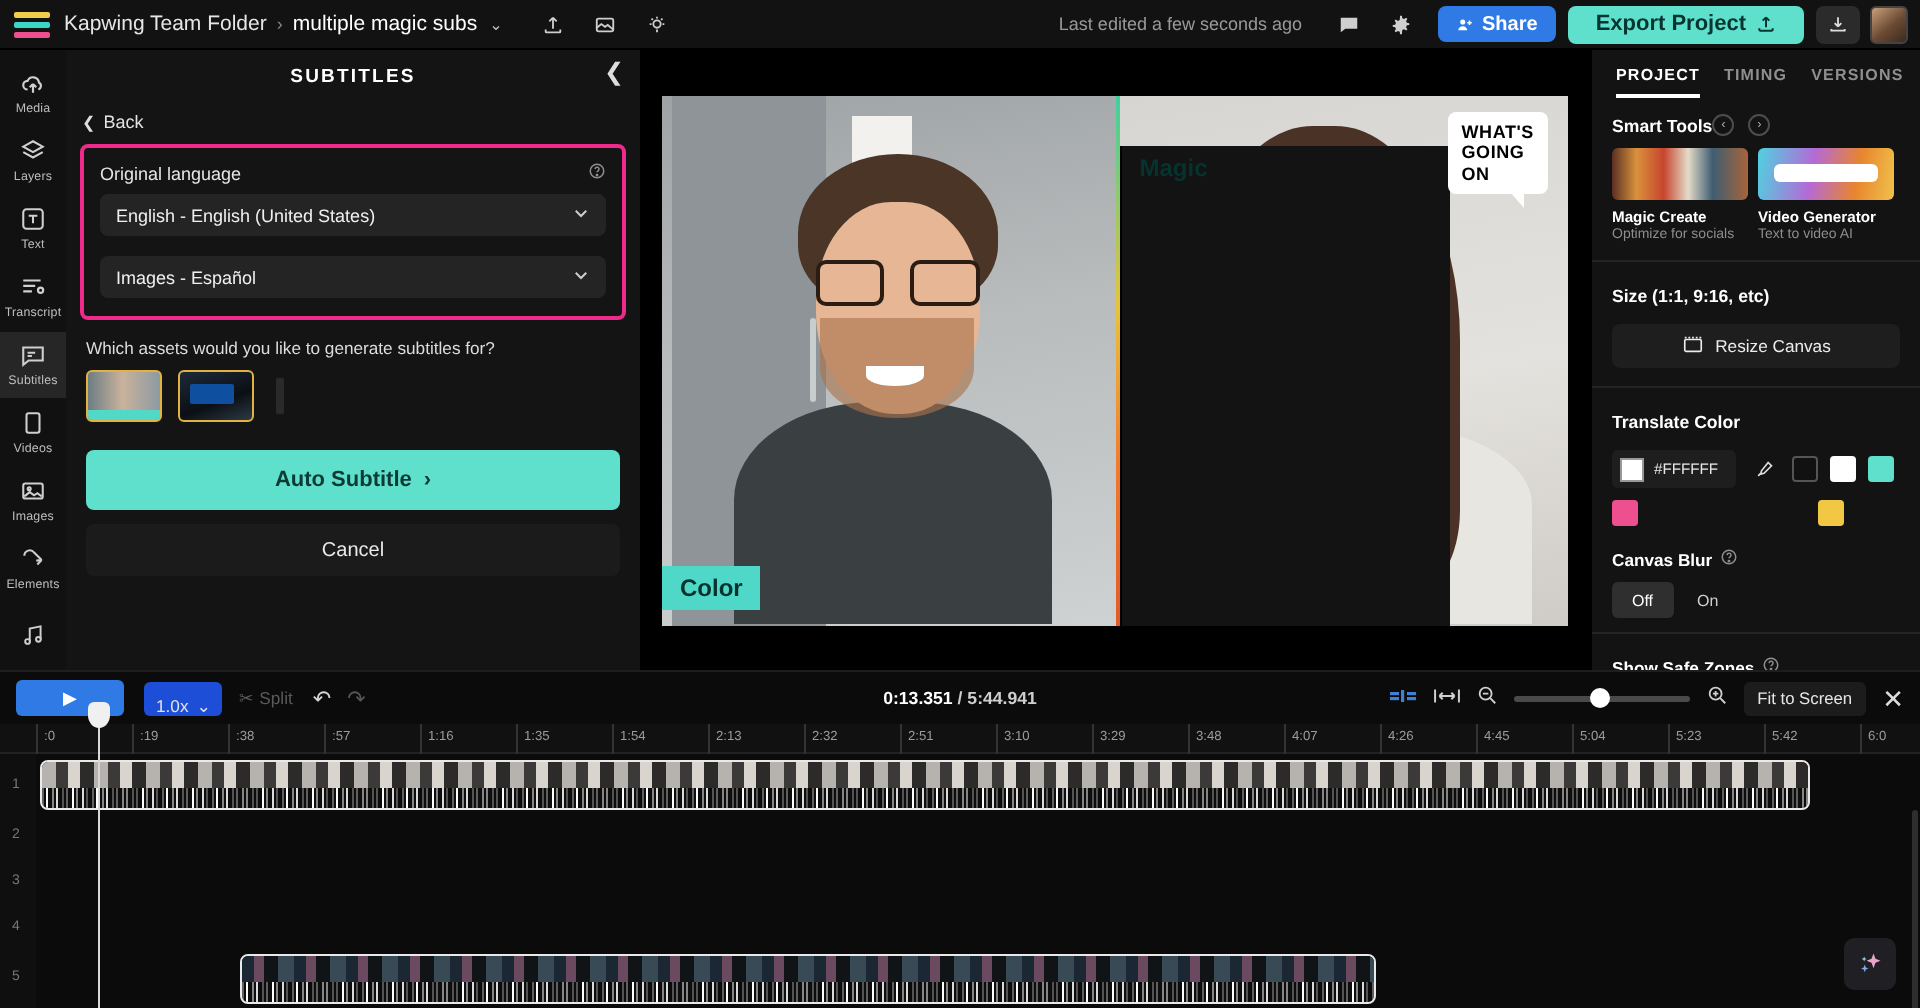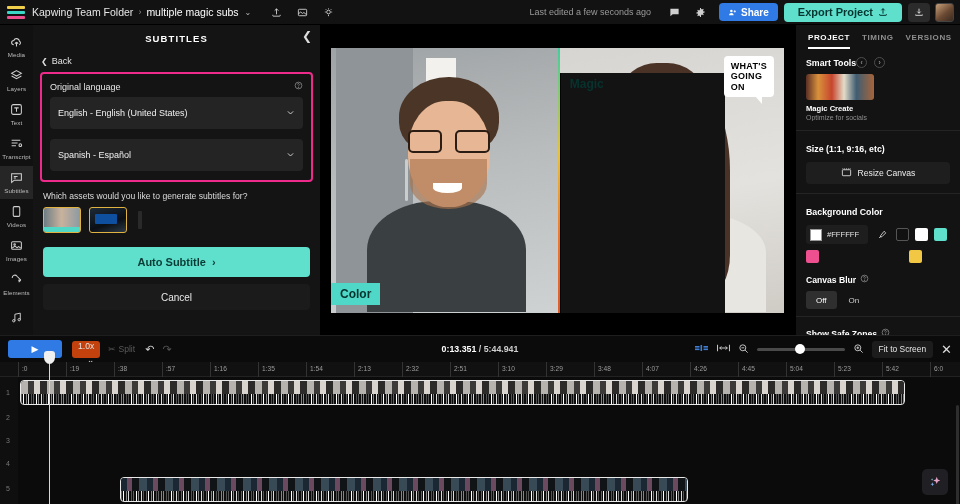--- a/index.html
+++ b/index.html
@@ -75,21 +75,21 @@
   .back-lb { font-size:9px; color:#e2e2e2; }
 
   .pink-box { margin:2px 7px 0 7px; border:2px solid #ee2a8a; border-radius:4px;
               padding:7px 8px 9px 8px; }
   .field-lb-row { display:flex; align-items:center; justify-content:space-between;
                   margin-bottom:5px; }
   .field-lb { font-size:9px; color:#e6e6e6; }
   .help-ic { font-size:8.5px; color:#8e8e8e; }
   .select {
     height:21px; background:#242424; border-radius:4px; display:flex;
-    align-items:center; justify-content:space-between; padding:16px 8px;
+    align-items:center; justify-content:space-between; padding:0 8px;
     font-size:9px; color:#f0f0f0; margin-bottom:10px;
   }
   .select:last-child { margin-bottom:0; }
   .select-chev { font-size:8px; color:#cfcfcf; }
 
   .assets-q { font-size:8.6px; color:#dcdcdc; margin:9px 0 6px 10px; }
   .thumbs { display:flex; gap:8px; padding-left:10px; position:relative; }
   .thumb { width:38px; height:26px; border:1.5px solid #e0b341; border-radius:3px;
            overflow:hidden; position:relative; }
   .thumb-a { background:linear-gradient(90deg,#6d7d84 0%,#c9b29c 48%,#8c9aa2 100%); }
@@ -213,23 +213,23 @@
   .lbl-t { font-size:8.6px; font-weight:bold; color:#fff; }
 
   
   .tl { position:absolute; top:335px; left:0; width:960px; height:169px;
         background:#0b0b0b; border-top:1px solid #1e1e1e; }
   .tl-bar { height:26px; display:flex; align-items:center; padding:0 8px;
             position:relative; }
   .play-btn { width:54px; height:18px; background:#2f7ae5; border-radius:3px;
               display:flex; align-items:center; justify-content:center;
               color:#fff; font-size:9px; }
-  .speed { height:17px; background:#c2410c; border-radius:3px; margin-left:10px;
+  .speed { height:17px; background:#1d4ed8; border-radius:3px; margin-left:10px;
            display:flex; align-items:flex-end; gap:4px; padding:0 6px;
-           font-size:8.6px; color:#e4e4e4;flex-direction:column; }
+           font-size:8.6px; color:#e4e4e4; }
   .split { margin-left:8px; display:flex; align-items:center; gap:3px;
            font-size:8.6px; color:#5a5a5a; }
   .undo { margin-left:10px; font-size:11px; color:#d4d4d4; }
   .redo { margin-left:8px; font-size:11px; color:#555; }
   .times { position:absolute; left:50%; transform:translateX(-50%);
            font-size:8.8px; color:#cfcfcf;font-weight:bold; }
   .times b { color:#fff; }
   .tl-right { margin-left:auto; display:flex; align-items:center; gap:8px; }
   .mini-ic { font-size:10px; color:#d0d0d0; }
   .zoom-slider { width:88px; height:3px; background:#4a4a4a; border-radius:2px;
@@ -453,21 +453,21 @@
       </div>
       <div class="select">
         <span>English - English (United States)</span>
         <span class="select-chev">
           <svg width="9" height="9" viewBox="0 0 24 24" fill="none" stroke="currentColor" stroke-width="2.6">
               <path d="M5 9l7 7 7-7"></path>
             </svg>
         </span>
       </div>
       <div class="select">
-        <span>Spanish - Español</span>
+        <span>Images - Español</span>
         <span class="select-chev">
           <svg width="9" height="9" viewBox="0 0 24 24" fill="none" stroke="currentColor" stroke-width="2.6">
               <path d="M5 9l7 7 7-7"></path>
             </svg>
         </span>
       </div>
     </div>
 
     <div class="assets-q">Which assets would you like to generate subtitles for?</div>
     <div class="thumbs">
@@ -534,41 +534,46 @@
           <span class="arrow">‹</span>
           <span class="arrow">›</span>
         </span>
       </div>
       <div class="cards">
         <div class="card">
           <div class="card-img ci1"></div>
           <div class="card-t">Magic Create</div>
           <div class="card-s">Optimize for socials</div>
         </div>
+        <div class="card">
+          <div class="card-img ci2"></div>
+          <div class="card-t">Video Generator</div>
+          <div class="card-s">Text to video AI</div>
+        </div>
 
       </div>
     </div>
     <div class="divline"></div>
 
     <div class="rsec" style="padding-top:7px;">
       <span class="rsec-t">Size (1:1, 9:16, etc)</span>
       <div class="resize-btn">
         <span>
           <svg width="11" height="11" viewBox="0 0 24 24" fill="none" stroke="currentColor" stroke-width="1.8">
               <rect x="3" y="6" width="18" height="13" rx="1.5"></rect>
               <path d="M3 4h18" stroke-dasharray="2 2"></path>
             </svg>
         </span>
         <span>Resize Canvas</span>
       </div>
     </div>
     <div class="divline"></div>
 
     <div class="rsec" style="padding-top:7px;">
-      <span class="rsec-t">Background Color</span>
+      <span class="rsec-t">Translate Color</span>
       <div class="swatch-row">
         <div class="hexbox">
           <span class="hexchip"></span>
           <span class="hextext">#FFFFFF</span>
         </div>
         <div class="picker">
           <svg width="10" height="10" viewBox="0 0 24 24" fill="none" stroke="currentColor" stroke-width="2">
               <path d="M17 3l4 4-9 9-4 1 1-4z"></path>
               <path d="M5 19l3-3"></path>
             </svg>

